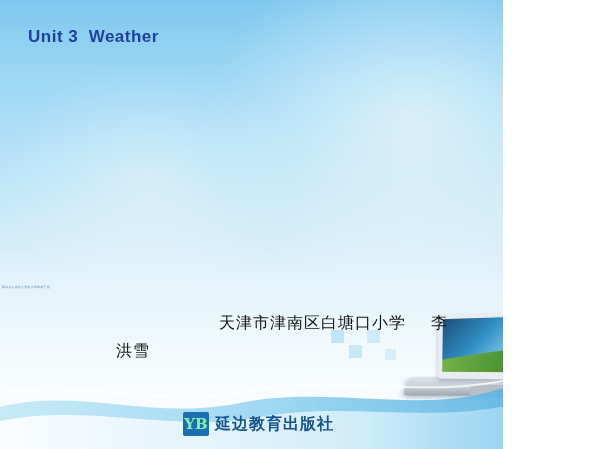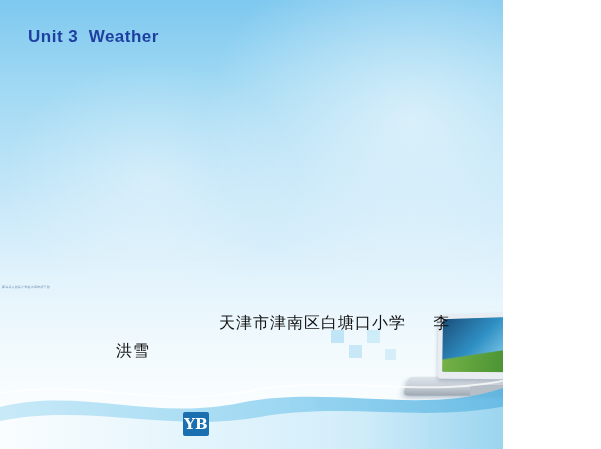--- a/index.html
+++ b/index.html
@@ -69,21 +69,21 @@
   }
 
   .school-line {
     position: absolute;
     left: 219px;
     top: 313px;
     font-size: 16px;
     color: #111111;
     letter-spacing: 1px;
     white-space: pre;
-    font-family: Liberation Sans, sans-serif;
+    font-family: Liberation Serif, serif;
   }
   .teacher-name {
     position: absolute;
     left: 116px;
     top: 341px;
     font-size: 16px;
     color: #111111;
     letter-spacing: 1px;
     white-space: pre;
     font-family: Liberation Serif, serif;
@@ -173,21 +173,21 @@
     top: 412px;
     display: flex;
     align-items: center;
     gap: 6px;
   }
   .logo .mark {
     width: 26px;
     height: 24px;
     background: #1a6fb0;
     border-radius: 2px;
-    color: #ffffff;
+    color: #86efac;
     font-size: 15px;
     font-weight: bold;
     display: flex;
     align-items: center;
     justify-content: center;
     font-family: "DejaVu Serif", serif;
   }
   .logo .logotext {
     font-size: 16px;
     font-weight: bold;
@@ -243,15 +243,16 @@
         <stop offset="100%" stop-color="#79c6e9" stop-opacity="0.9"></stop>
       </linearGradient>
     </defs>
     <path d="M0,78 C80,58 150,92 240,74 C330,56 420,86 500,60 C545,46 575,40 601,34 L601,120 L0,120 Z" fill="url(#wg1)"></path>
     <path d="M0,92 C90,74 170,104 260,88 C350,72 430,96 520,74 C560,64 585,58 601,54 L601,120 L0,120 Z" fill="url(#wg2)"></path>
     <path d="M0,64 C90,50 160,80 250,62 C340,44 430,72 520,48 C560,38 585,32 601,28" fill="none" stroke="#ffffff" stroke-opacity="0.75" stroke-width="2"></path>
   </svg>
 
   <div class="logo">
     <div class="mark">YB</div>
+    <div class="logotext">延边教育出版社</div>
   </div>
 
 </div>
 
 </body></html>

